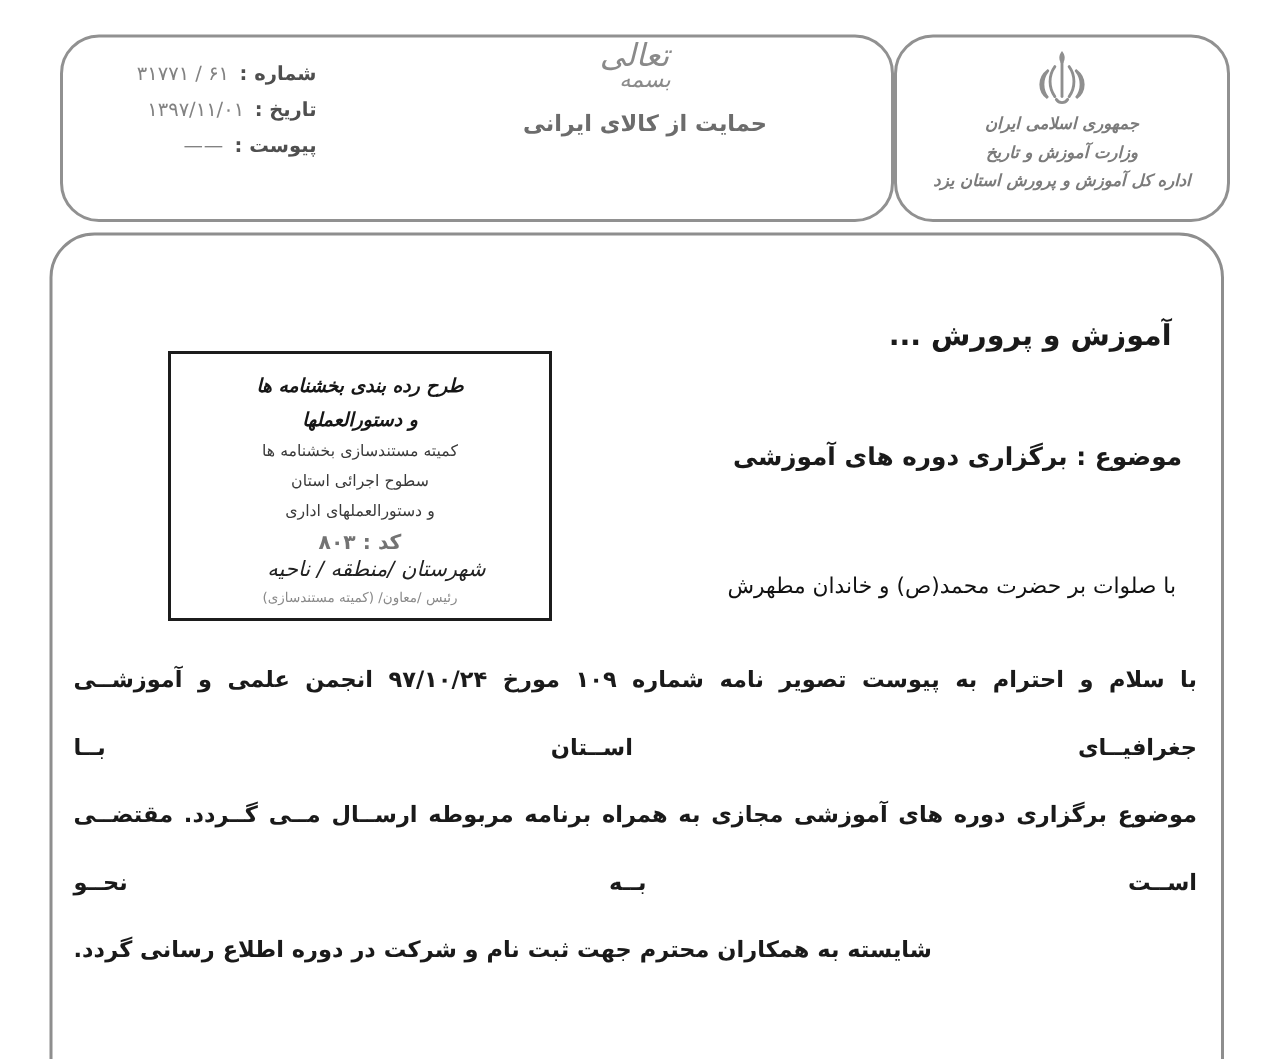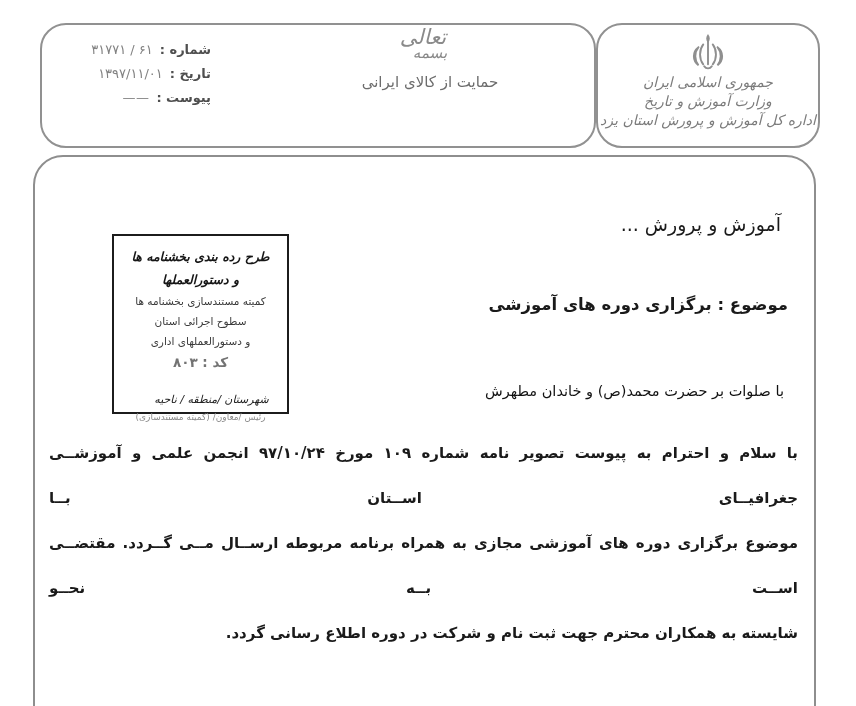--- a/index.html
+++ b/index.html
@@ -31,53 +31,53 @@
   .meta{position:absolute;top:17px;right:383px;width:162px;}
   .meta-row{display:flex;direction:rtl;align-items:baseline;gap:7px;margin-bottom:9px;}
   .meta-label{font-weight:bold;font-size:13px;color:#4f4f4f;white-space:nowrap;}
   .meta-value{font-size:13px;color:#828282;letter-spacing:.5px;white-space:nowrap;}
   .ltr{direction:ltr;unicode-bidi:isolate;}
   
   .center-head{position:absolute;left:280px;top:27px;width:300px;text-align:center;}
   .besm{color:#8a8a8a;font-style:italic;line-height:1;}
   .besm-top{font-size:21px;margin-left:-14px;}
   .besm-bottom{font-size:15px;margin-top:-2px;letter-spacing:2px;}
-  .slogan{margin-top:12px;font-weight:normal;font-size:15px;color:#6c6c6c;}
+  .slogan{margin-top:12px;font-weight:bold;font-size:15px;color:#6c6c6c;}
   
   .emblem{height:42px;margin-top:2px;}
-  .org-line{font-size:14px;color:#7b7b7b;font-style:italic;line-height:19px;white-space:nowrap;}
+  .org-line{font-size:11px;color:#7b7b7b;font-style:italic;line-height:19px;white-space:nowrap;font-weight:bold;}
   
   .addressee{
     position:absolute;top:56px;right:33px;
-    font-size:19px;font-weight:normal;letter-spacing:.3px;
+    font-size:19px;font-weight:bold;letter-spacing:.3px;
   }
   .subject{
     position:absolute;top:138px;right:26px;
     font-size:16.5px;font-weight:bold;
   }
   .salutation{
     position:absolute;top:226px;right:30px;
     font-size:14.5px;color:#111;
   }
   .paragraph{
     position:absolute;top:274px;right:16px;left:14px;
     font-size:15px;font-weight:bold;line-height:45px;direction:rtl;
   }
-  .par-line{text-align:right;white-space:nowrap;}
+  .par-line{text-align:left;white-space:nowrap;}
   .par-line.justified{text-align:justify;text-align-last:justify;white-space:normal;}
   
   .stamp{
-    position:absolute;left:77px;top:77px;width:177px;height:180px;
+    position:absolute;left:77px;top:77px;width:256px;height:180px;
     border:2px solid #1c1c1c;box-sizing:border-box;
     text-align:center;padding-top:9px;
   }
   .stamp-title{font-size:12.5px;font-weight:bold;font-style:italic;color:#161616;line-height:23px;}
   .stamp-sub{font-size:10.5px;color:#3a3a3a;line-height:20px;}
   .stamp-code{font-size:13.5px;font-weight:bold;margin-top:3px;color:#737373;}
-  .stamp-region{font-size:11px;font-style:italic;margin-top:23px;color:#222;padding-left:22px;}
+  .stamp-region{font-size:14px;font-style:italic;margin-top:2px;color:#222;padding-left:22px;}
   .stamp-sign{font-size:9px;margin-top:6px;color:#8a8a8a;white-space:nowrap;}
 </style>
 </head>
 <body>
 
 <div class="page">
 
   <div class="hdr-left-box">
     <div class="meta">
       <div class="meta-row">

